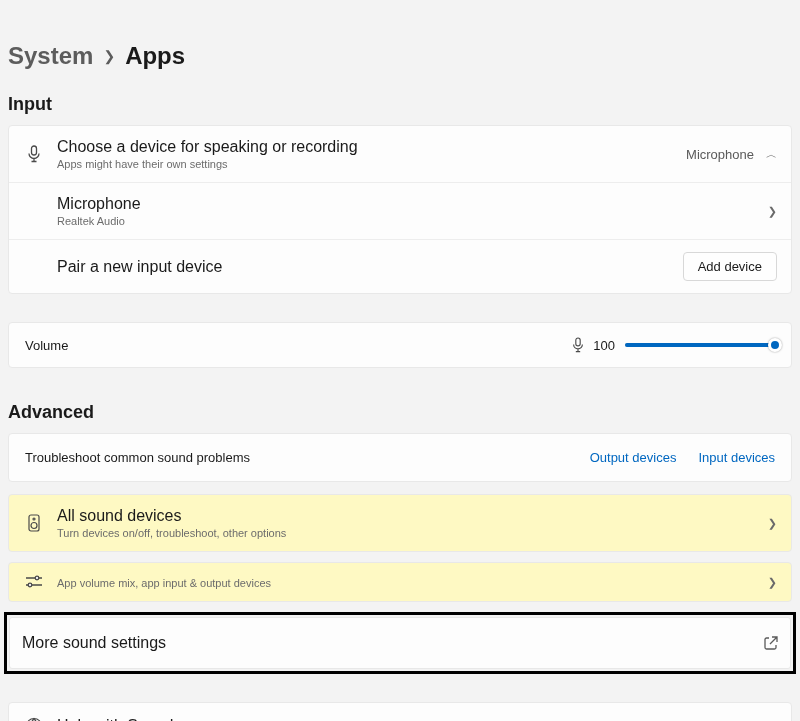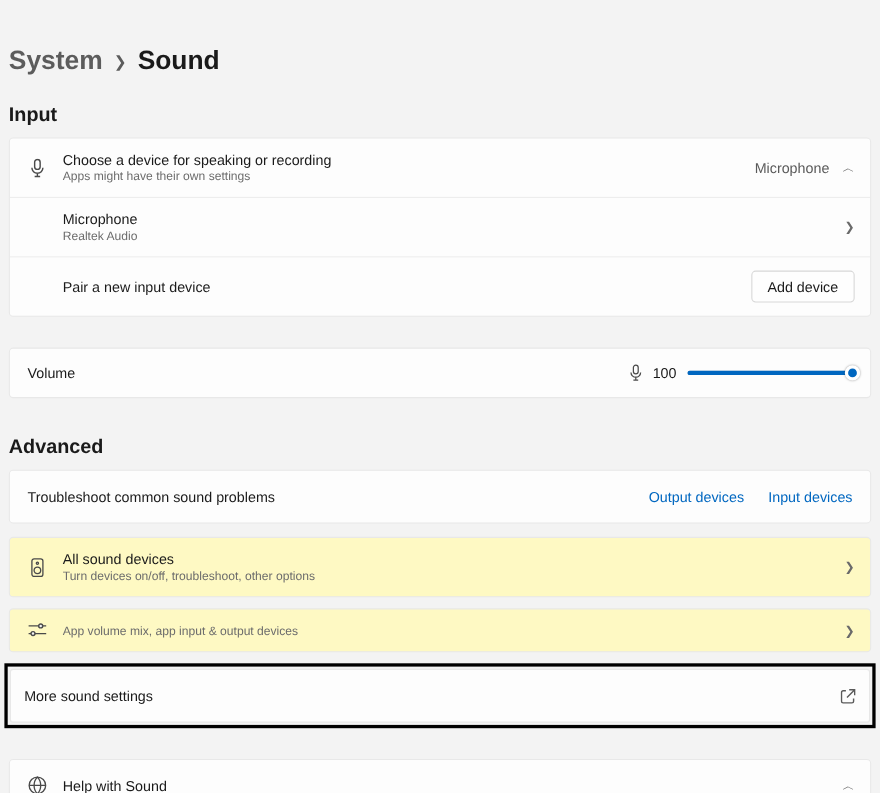--- a/index.html
+++ b/index.html
@@ -9,21 +9,21 @@
   .bc-parent { color: #5c5c5c; font-weight: 600; cursor: pointer; }
   .bc-sep { color: #5c5c5c; font-size: 14px; }
   .bc-current { font-weight: 600; }
   .section-h { font-size: 18px; font-weight: 600; color: #1a1a1a; padding: 6px 8px 10px 8px; }
   .card-group { margin: 0 8px 28px 8px; background: #fdfdfd; border: 1px solid #e8e8e8; border-radius: 4px; overflow: hidden; }
   .row { display: flex; align-items: center; padding: 12px 14px; border-bottom: 1px solid #ededed; min-height: 48px; }
   .row:last-child { border-bottom: none; }
   .row.indent { padding-left: 48px; }
   .ic { width: 22px; display: flex; justify-content: center; color: #4a4a4a; margin-right: 12px; flex-shrink: 0; }
   .labels { flex: 1; }
-  .lbl-main { font-size: 13px; color: #1a1a1a; }
+  .lbl-main { font-size: 16px; color: #1a1a1a; }
   .lbl-sub { font-size: 11px; color: #6c6c6c; margin-top: 2px; }
   .right { display: flex; align-items: center; gap: 12px; }
   .sel-text { font-size: 13px; color: #5a5a5a; }
   .chev { color: #6a6a6a; font-size: 11px; }
   .btn { background: #fefefe; border: 1px solid #d8d8d8; border-radius: 4px; padding: 6px 14px; font-size: 13px; color: #1a1a1a; cursor: pointer; }
   .solo-row { margin: 0 8px 28px 8px; background: #fdfdfd; border: 1px solid #e8e8e8; border-radius: 4px; display: flex; align-items: center; padding: 14px 16px; }
   .vol-label { font-size: 13px; flex: 1; }
   .vol-ic { color: #4a4a4a; margin-right: 8px; }
   .vol-val { font-size: 13px; color: #1a1a1a; margin-right: 10px; }
   .slider { width: 150px; height: 4px; background: #ccc; border-radius: 2px; position: relative; }
@@ -40,21 +40,21 @@
   svg { display: block; }
 </style>
 </head>
 <body>
 
 <div class="page">
 
   <div class="breadcrumb">
     <span class="bc-parent">System</span>
     <span class="bc-sep">❯</span>
-    <span class="bc-current">Sound</span>
+    <span class="bc-current">Apps</span>
   </div>
 
   <div class="section-h">Input</div>
 
   <div class="card-group">
     <div class="row">
       <span class="ic">
         <svg width="16" height="18" viewBox="0 0 16 18" fill="none" stroke="currentColor" stroke-width="1.3">
             <rect x="5.5" y="1" width="5" height="9" rx="2.5"></rect>
             <path d="M3 8.5a5 5 0 0 0 10 0M8 13.5v3M5.5 16.5h5"></path>

